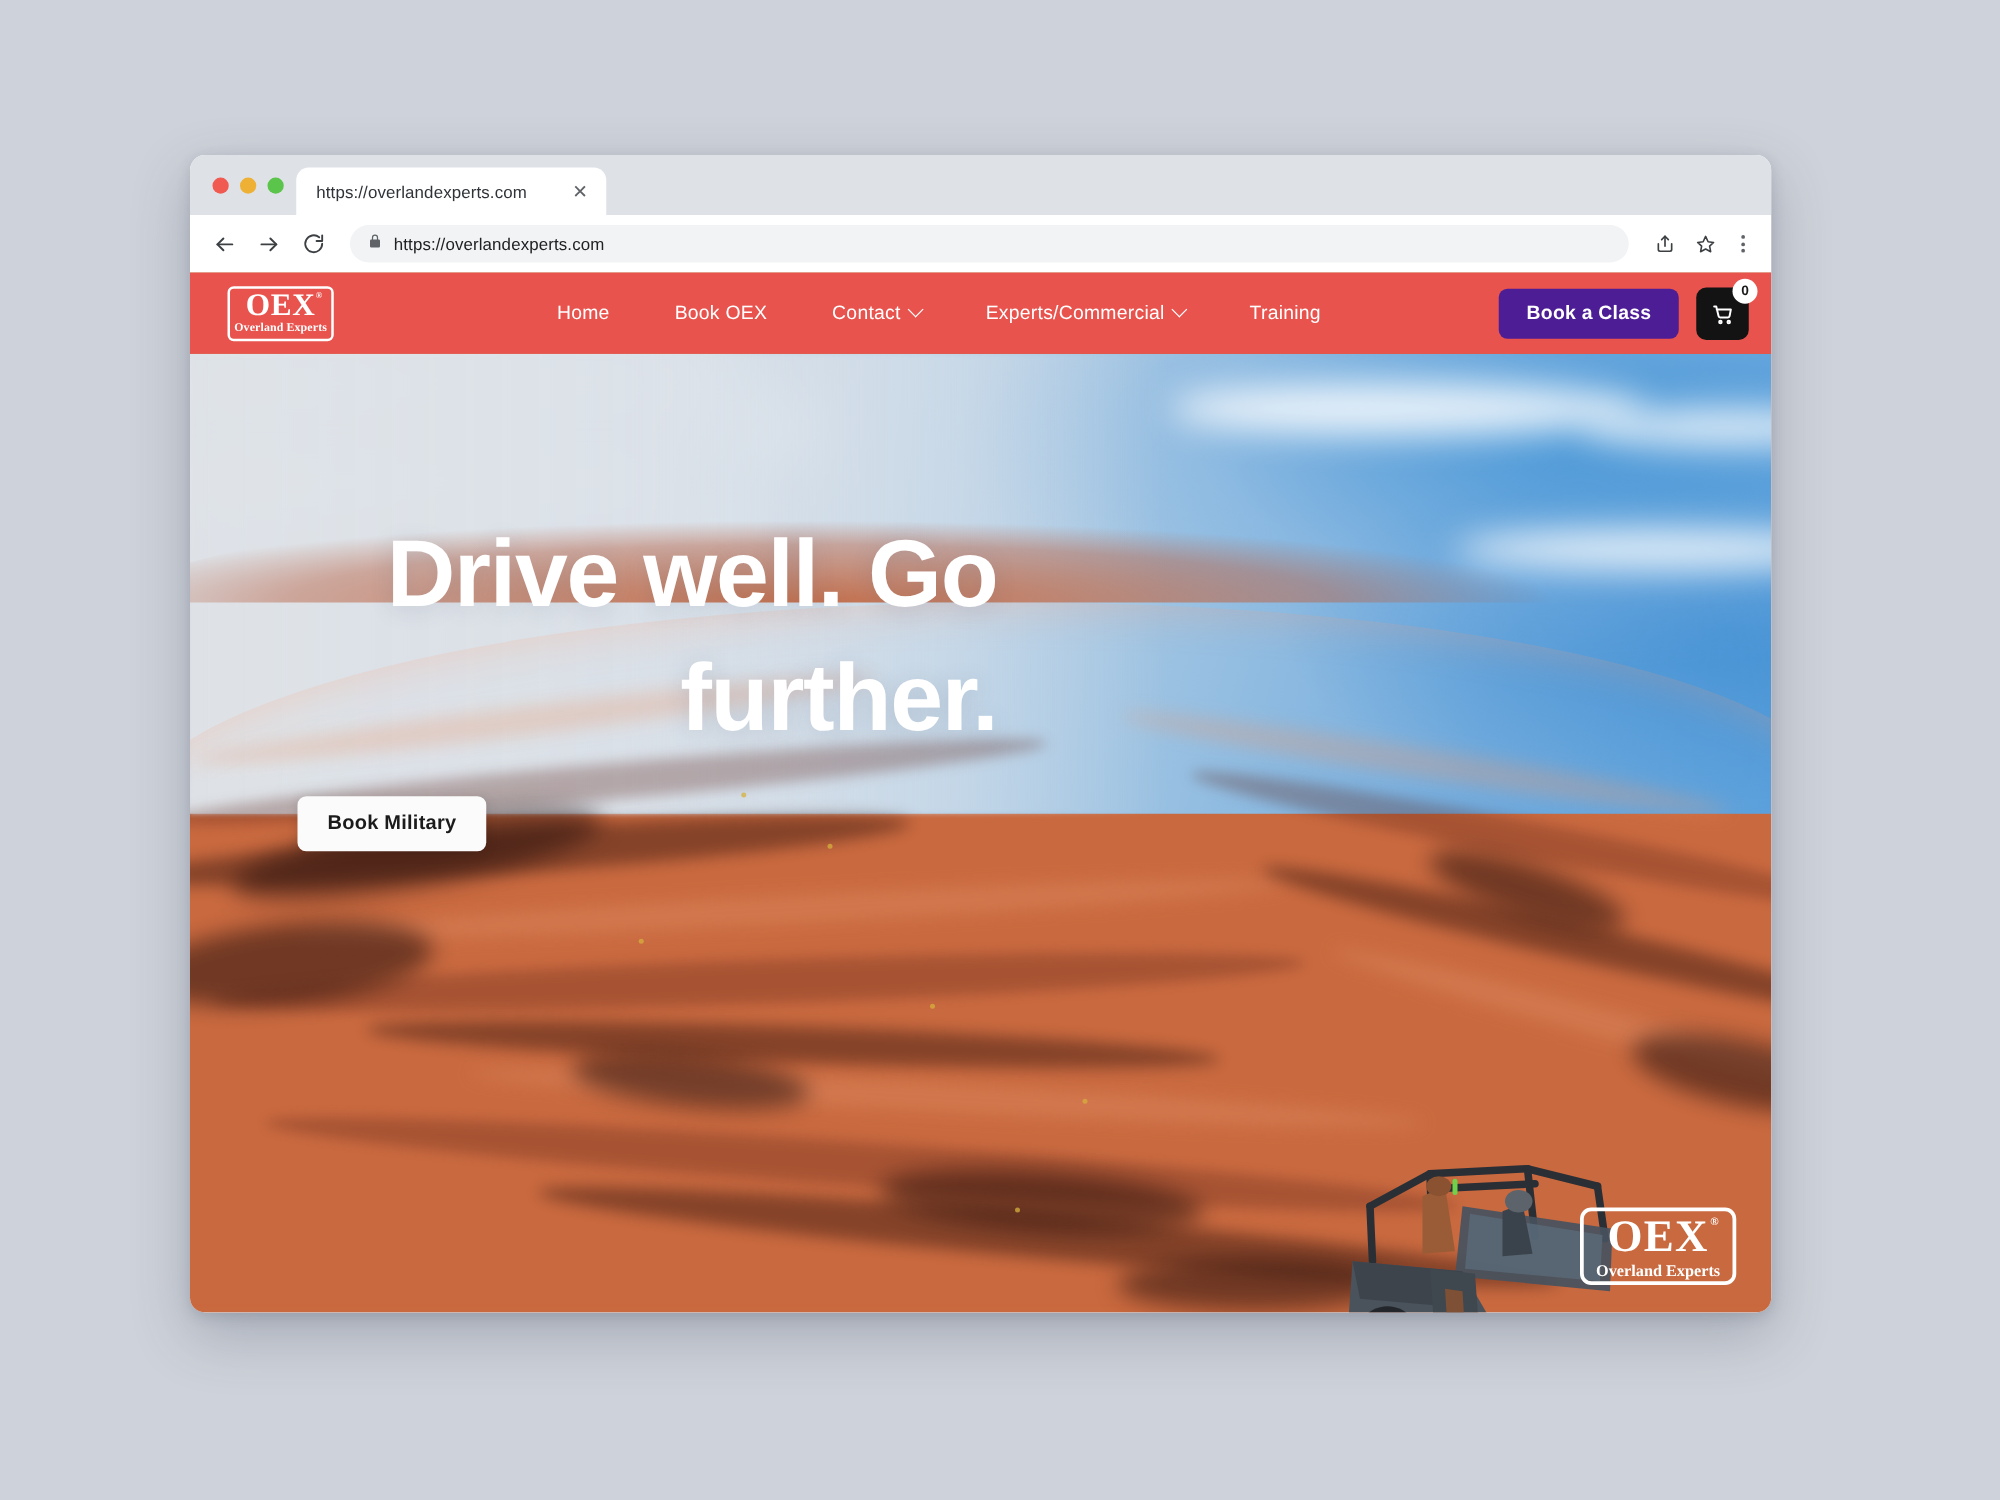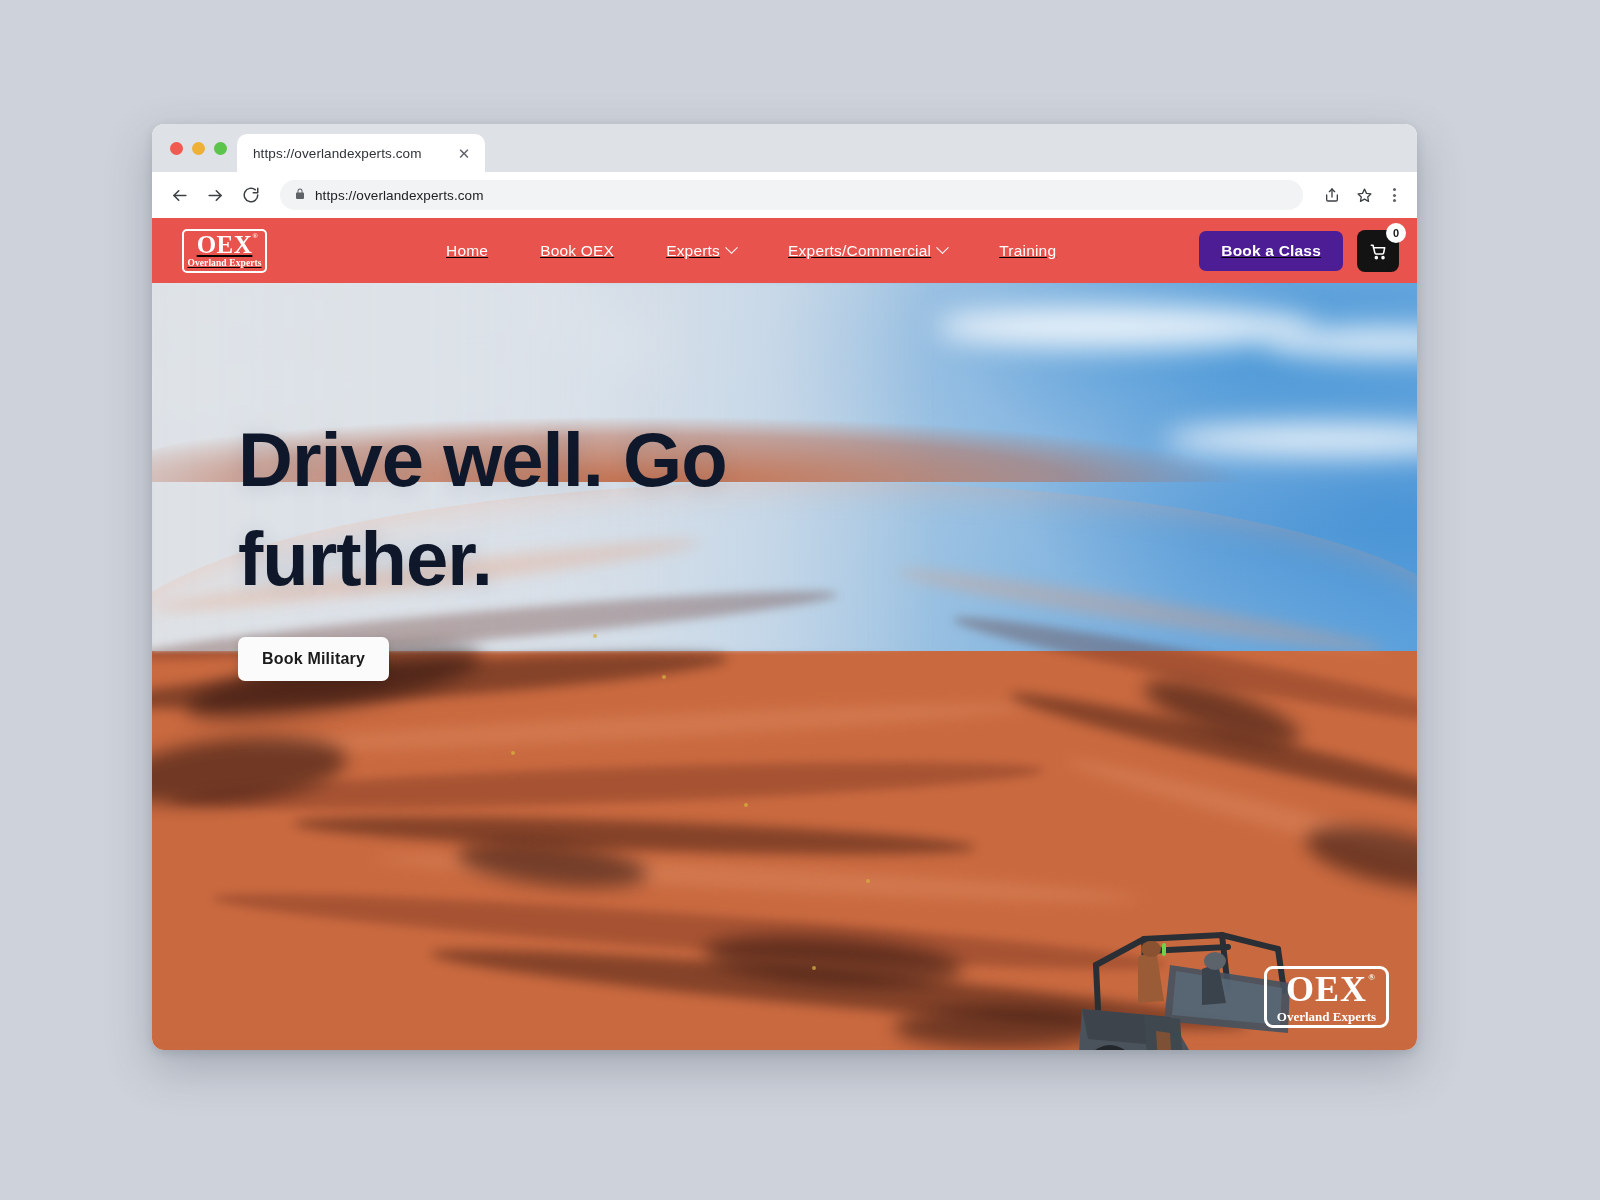--- a/index.html
+++ b/index.html
@@ -75,21 +75,21 @@
     font-size:13.5px; color:#202124; letter-spacing:.1px;
     white-space:nowrap; overflow:hidden; text-overflow:ellipsis;
   }
   .lock { flex:none; color:#5f6368; }
   .tb-icons { display:flex; align-items:center; gap:2px; }
   .kebab { display:flex; flex-direction:column; gap:2.5px; align-items:center;
            width:26px; }
   .kebab i { width:3px; height:3px; border-radius:50%; background:#5f6368; display:block; }
 
   
-  .viewport { flex:1; position:relative; overflow:hidden; background:#c9693f;text-decoration:underline; }
+  .viewport { flex:1; position:relative; overflow:hidden; background:#c9693f; }
 
   
   .sitenav {
     position:relative; z-index:6;
     height:65px; background:#e8534e;
     display:flex; align-items:center;
     padding:0 18px 0 30px;
   }
   .logo {
     width:85px; height:44px; flex:none;
@@ -194,24 +194,25 @@
   }
   .lichen { position:absolute; width:4px; height:4px; border-radius:50%;
             background:rgba(214,176,60,.75); filter:blur(.6px); }
 
   
   .jeep { position:absolute; left:900px; top:622px; width:300px; height:250px; }
 
   
   .hero-copy { position:absolute; left:86px; top:128px; z-index:4; }
   .headline {
-    font-size:76px; font-weight:700; color:#0f172a;
+    font-size:76px; font-weight:700; color:#ffffff;
     line-height:1.30; letter-spacing:-1px;
     max-width:560px;
     text-shadow:0 2px 18px rgba(90,100,120,.18);
+    text-align:right;
   }
   .book-training {
     display:inline-flex; align-items:center; justify-content:center;
     margin-top:28px;
     background:#fbfbfb; color:#1b1b1b;
     font-size:16px; font-weight:700; letter-spacing:.2px;
     padding:0 24px; height:44px; border-radius:7px;
     box-shadow:0 2px 9px rgba(0,0,0,.12);
   }
 
@@ -309,21 +310,21 @@
       </div>
 
       <div class="menu">
         <span class="menu-item">
           <span>Home</span>
         </span>
         <span class="menu-item">
           <span>Book OEX</span>
         </span>
         <span class="menu-item">
-          <span>Experts</span>
+          <span>Contact</span>
           <span class="chev"></span>
         </span>
         <span class="menu-item">
           <span>Experts/Commercial</span>
           <span class="chev"></span>
         </span>
         <span class="menu-item">
           <span>Training</span>
         </span>
       </div>

